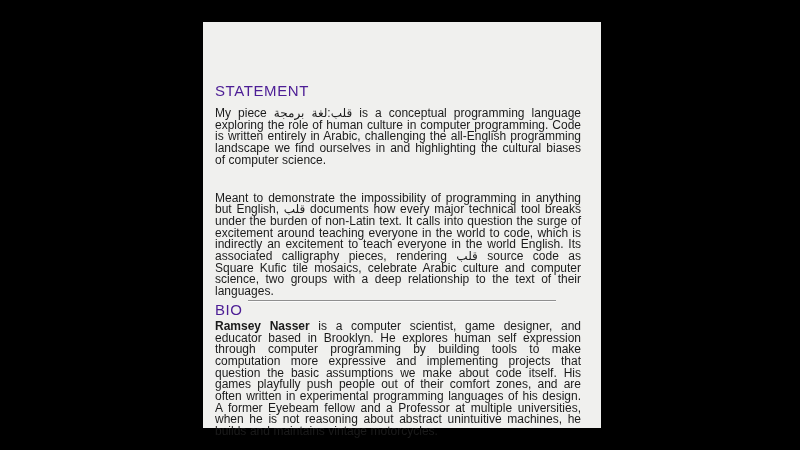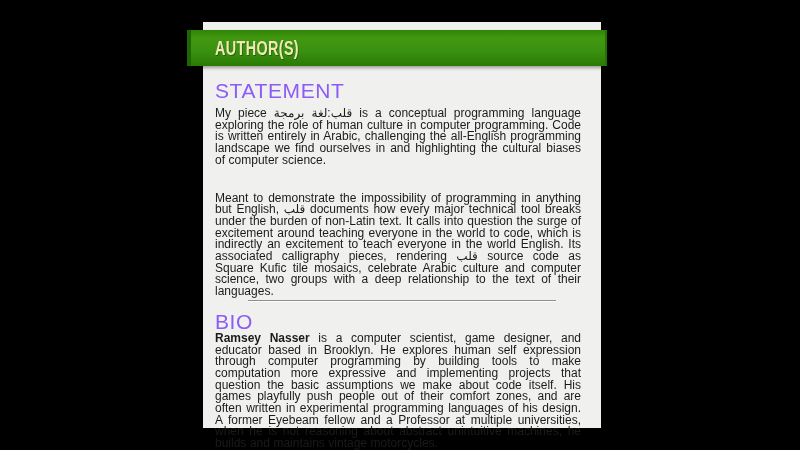--- a/index.html
+++ b/index.html
@@ -53,56 +53,53 @@
   .content {
     position: absolute;
     left: 12px;
     right: 20px;
     top: 0;
     padding-top: 61px;
   }
   .section-heading {
     margin: 0;
     font-weight: 400;
-    font-size: 21px;
+    font-size: 15px;
     line-height: 15px;
     letter-spacing: 0.6px;
-    color: #8b5cf6;
+    color: #4c1d95;
   }
   .body-par {
     margin: 0;
     font-size: 12px;
     line-height: 11.7px;
     text-align: justify;
     color: #1b1b1b;
     word-spacing: 0.2px;
   }
   .par-1 { margin-top: 10px; }
   .par-2 { margin-top: 26px; }
   .divider {
     border: none;
     border-top: 1px solid #8f8f8f;
     border-bottom: 1px solid #fbfbfb;
     height: 0;
     width: 308px;
     margin: 2px 0 0 33px;
   }
-  .bio-heading { margin-top: 12px; }
+  .bio-heading { }
   .bio-par { margin-top: 4px; }
   .author-name { font-weight: bold; }
 </style>
 </head>
 <body>
 
 <div class="stage">
   <div class="page">
 
-    <div class="banner">
-      <span class="banner-title">AUTHOR(S)</span>
-    </div>
 
     <div class="content">
 
       <h2 class="section-heading">STATEMENT</h2>
 
       <p class="body-par par-1">My piece قلب:لغة برمجة is a conceptual programming language exploring the role of human culture in computer programming. Code is written entirely in Arabic, challenging the all-English programming landscape we find ourselves in and highlighting the cultural biases of computer science.</p>
 
       <p class="body-par par-2">Meant to demonstrate the impossibility of programming in anything but English, قلب documents how every major technical tool breaks under the burden of non-Latin text. It calls into question the surge of excitement around teaching everyone in the world to code, which is indirectly an excitement to teach everyone in the world English. Its associated calligraphy pieces, rendering قلب source code as Square Kufic tile mosaics, celebrate Arabic culture and computer science, two groups with a deep relationship to the text of their languages.</p>
 
       <hr class="divider">

